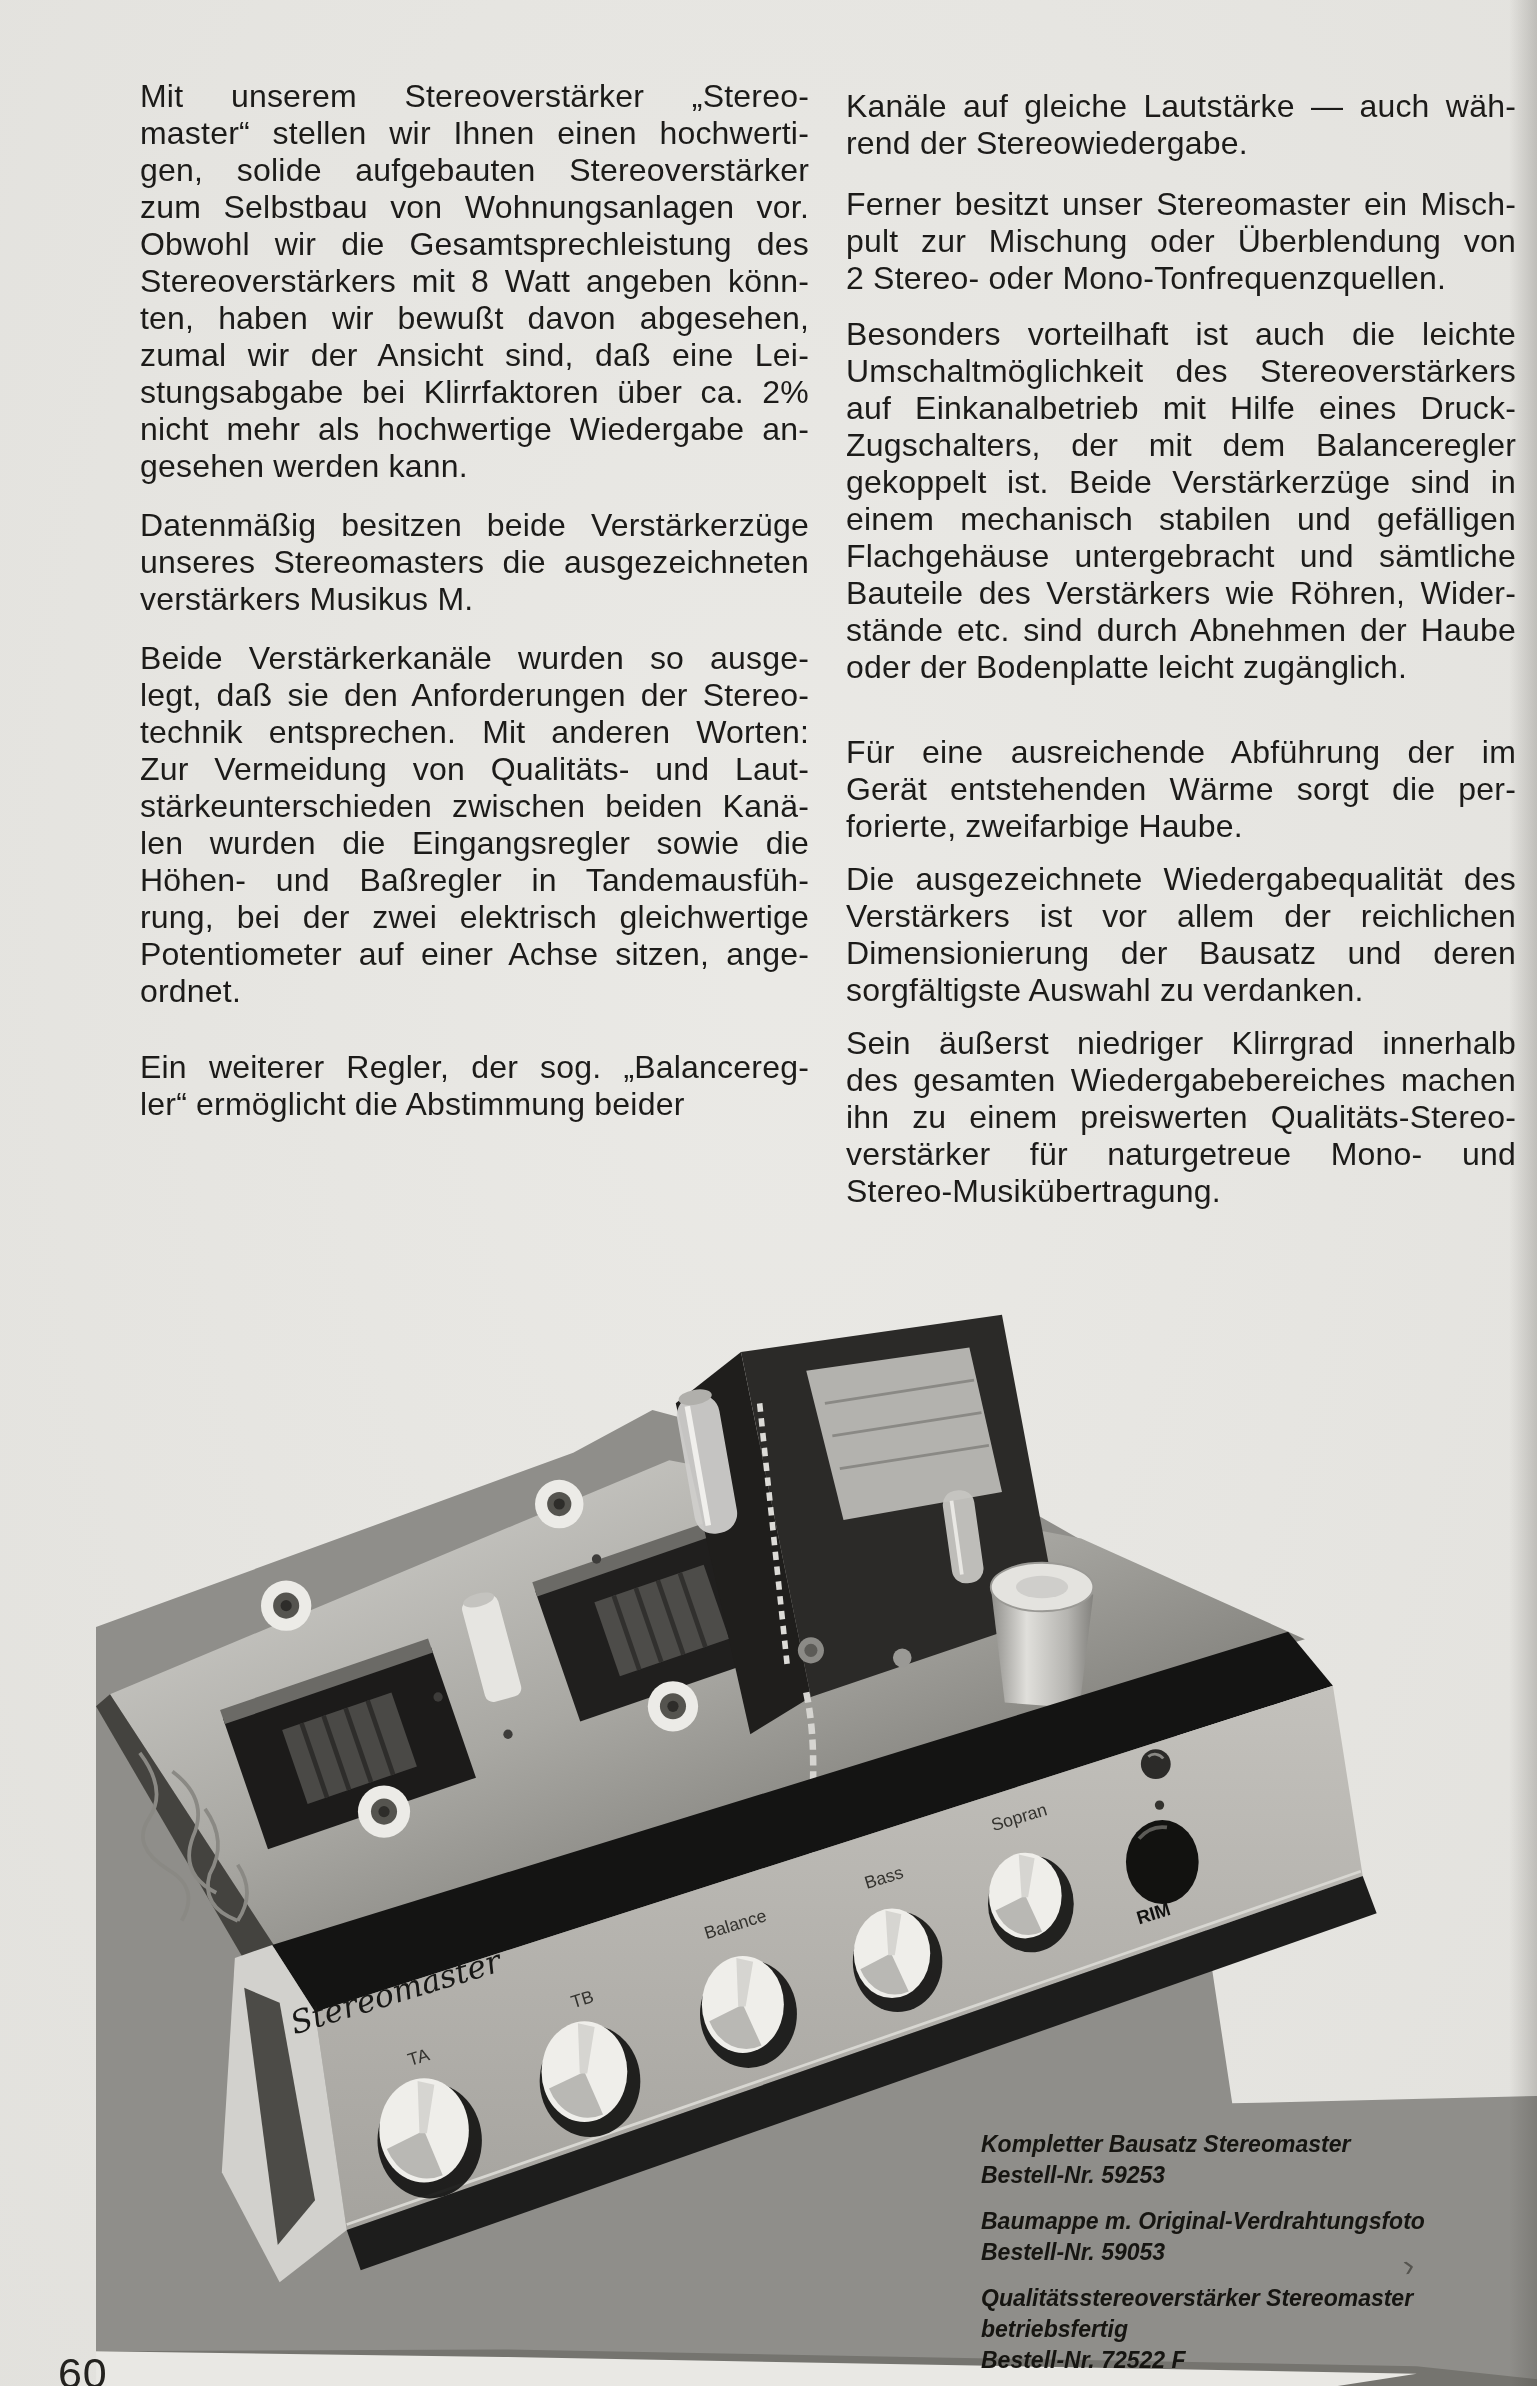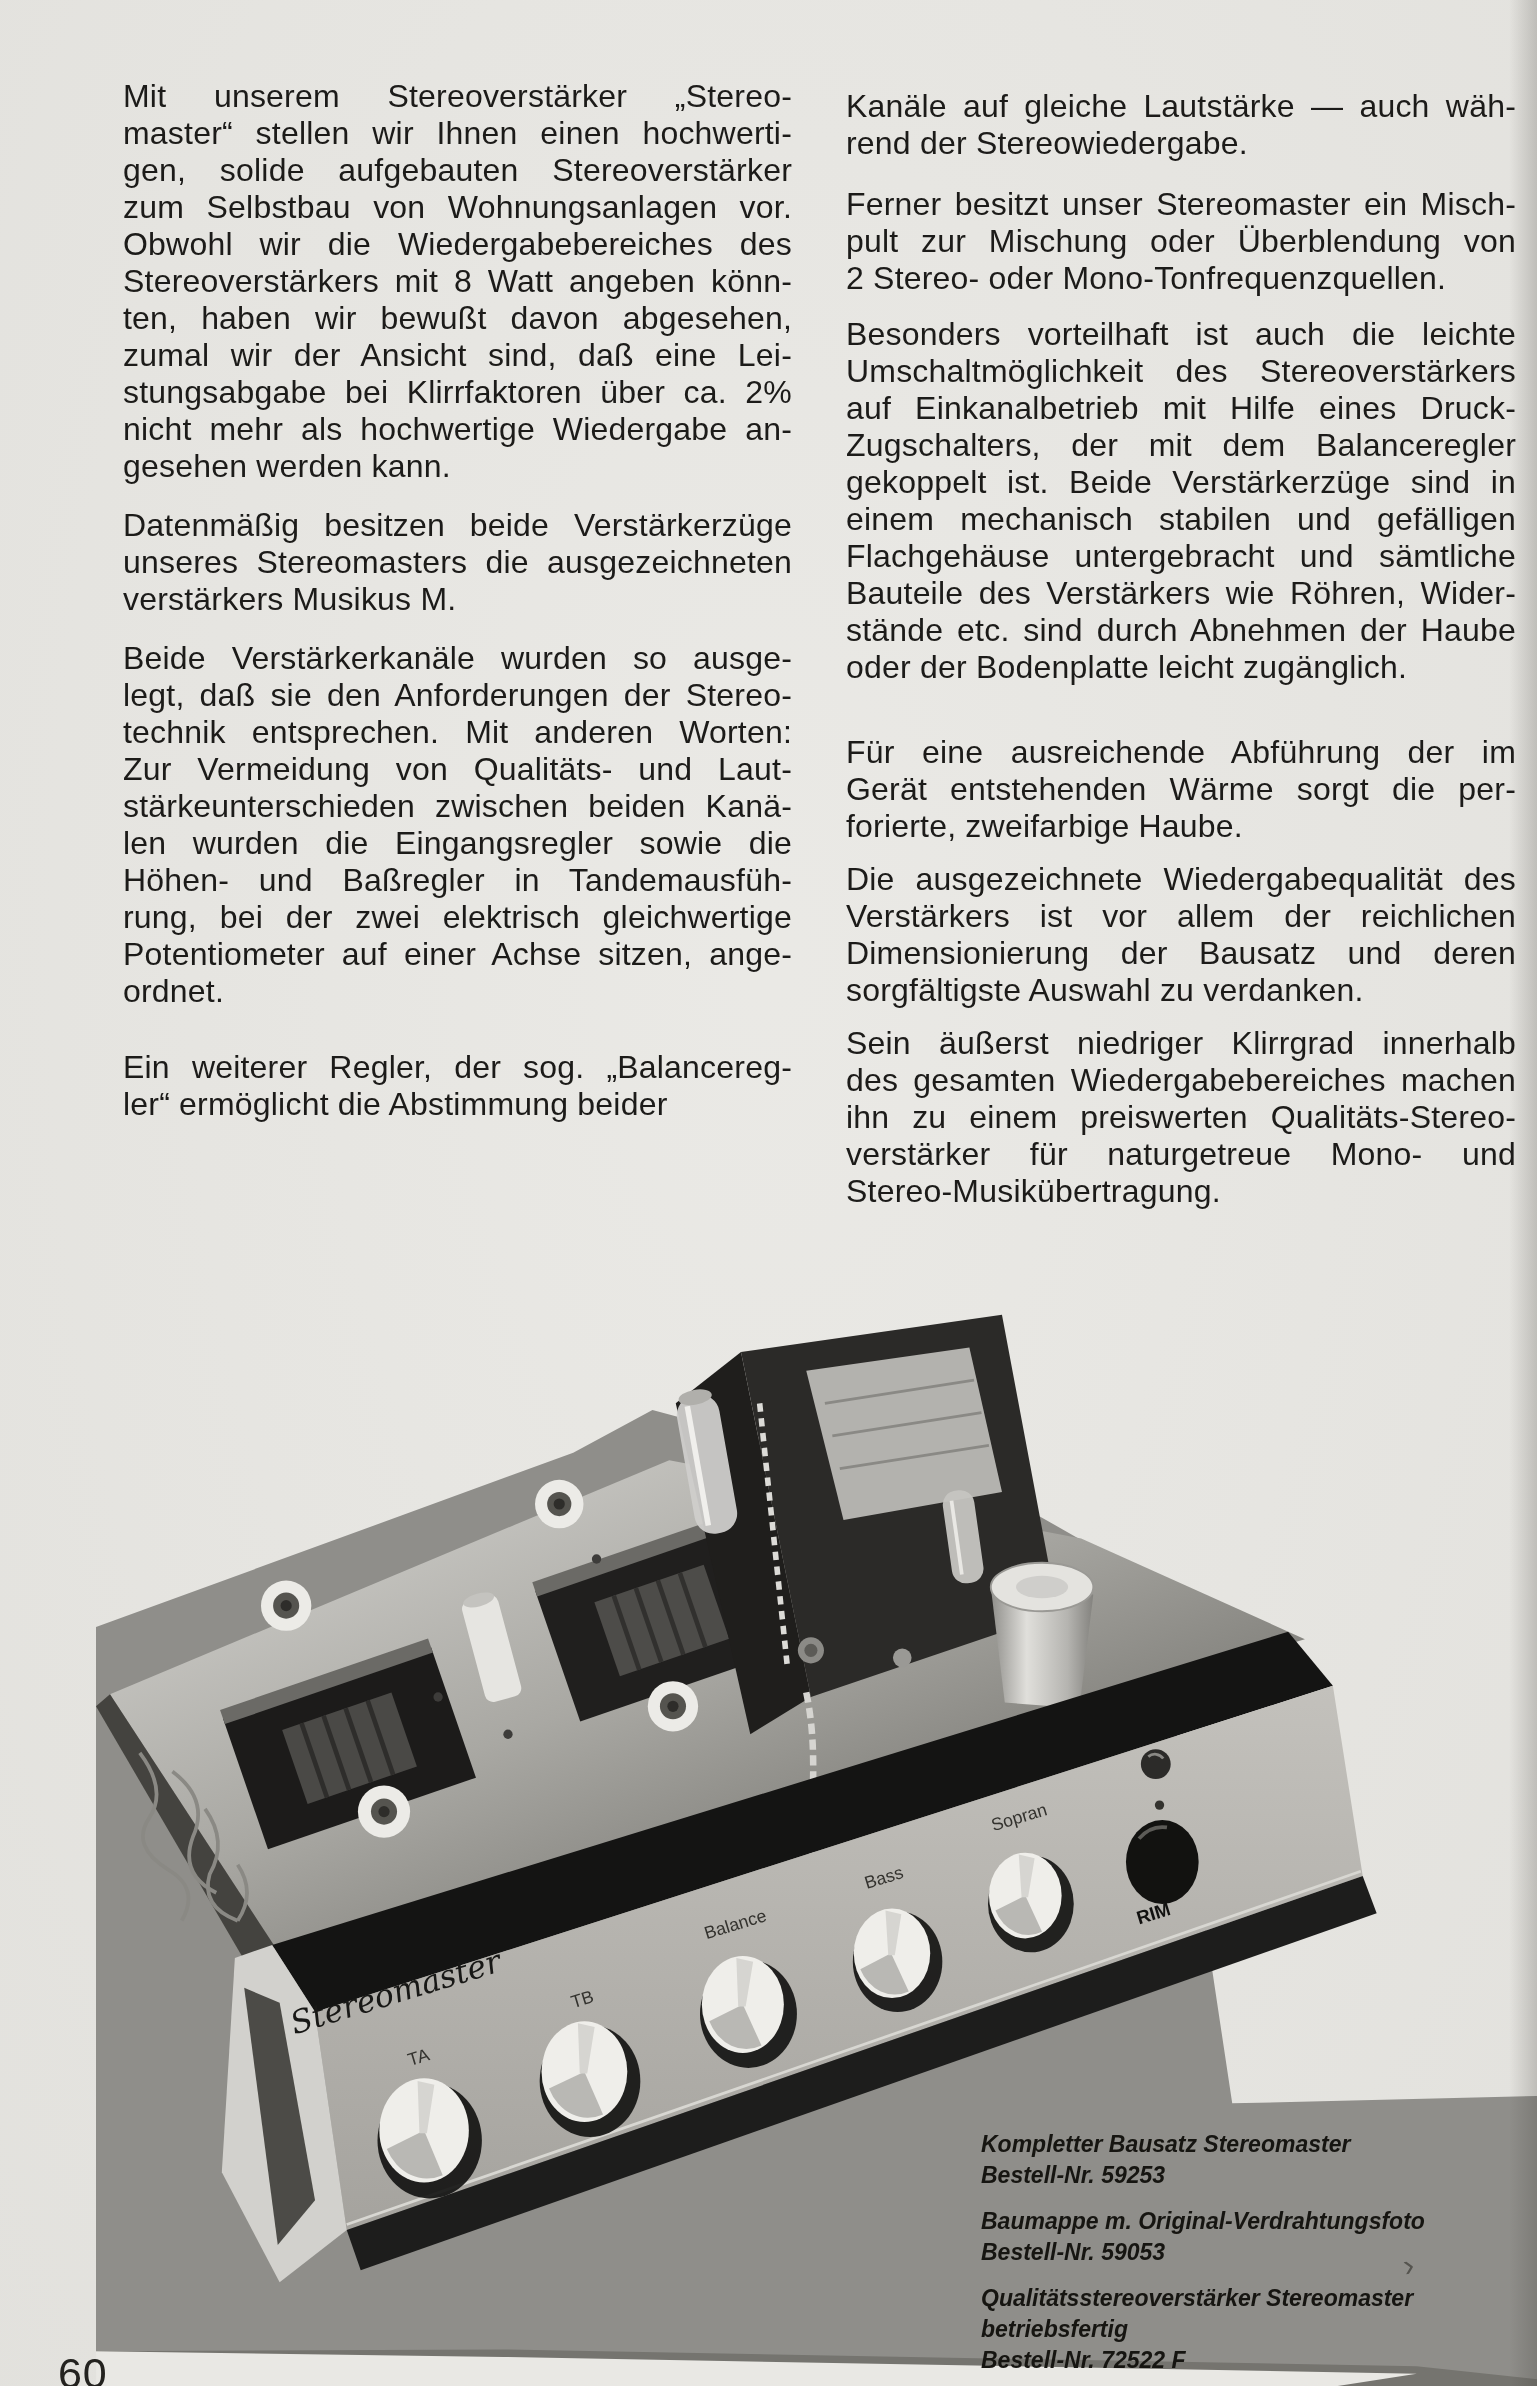--- a/index.html
+++ b/index.html
@@ -4,21 +4,21 @@
 <style>
   html,body{margin:0;padding:0;}
   body{
     width:1537px;height:2387px;position:relative;overflow:hidden;
     background:#e9e8e4;
     font-family:"Liberation Sans", sans-serif;
   }
   .col{position:absolute;color:#1c1b19;font-size:32px;line-height:37px;letter-spacing:0.2px;}
   .col .line{text-align:justify;text-align-last:justify;white-space:normal;}
   .col .line.last{text-align-last:left;}
-  .col-left{left:123px;top:78px;width:669px;}
+  .col-left{left:140px;top:78px;width:669px;}
   .col-right{left:846px;top:88px;width:670px;}
   .col .para{margin-bottom:19.6px;}
   .col-left .para:nth-child(1){margin-bottom:22.4px;}
   .col-left .para:nth-child(2){margin-bottom:22px;}
   .col-left .para:nth-child(3){margin-bottom:39px;}
   .col-right .para:nth-child(1){margin-bottom:24px;}
   .col-right .para:nth-child(2){margin-bottom:18.6px;}
   .col-right .para:nth-child(3){margin-bottom:15px;}
   .col-right .para:nth-child(4){margin-bottom:16px;margin-top:48px;}
   .col-right .para:nth-child(5){margin-bottom:16px;}
@@ -47,21 +47,21 @@
 <body>
 
 <div class="top-grain"></div>
 
 <div class="col col-left">
     <div class="para">
       <div class="line">Mit unserem Stereoverstärker „Stereo-</div>
       <div class="line">master“ stellen wir Ihnen einen hochwerti-</div>
       <div class="line">gen, solide aufgebauten Stereoverstärker</div>
       <div class="line">zum Selbstbau von Wohnungsanlagen vor.</div>
-      <div class="line">Obwohl wir die Wiedergabebereiches des</div>
+      <div class="line">Obwohl wir die Gesamtsprechleistung des</div>
       <div class="line">Stereoverstärkers mit 8 Watt angeben könn-</div>
       <div class="line">ten, haben wir bewußt davon abgesehen,</div>
       <div class="line">zumal wir der Ansicht sind, daß eine Lei-</div>
       <div class="line">stungsabgabe bei Klirrfaktoren über ca. 2%</div>
       <div class="line">nicht mehr als hochwertige Wiedergabe an-</div>
       <div class="line last">gesehen werden kann.</div>
     </div>
     <div class="para">
       <div class="line">Datenmäßig besitzen beide Verstärkerzüge</div>
       <div class="line">unseres Stereomasters die ausgezeichneten</div>

